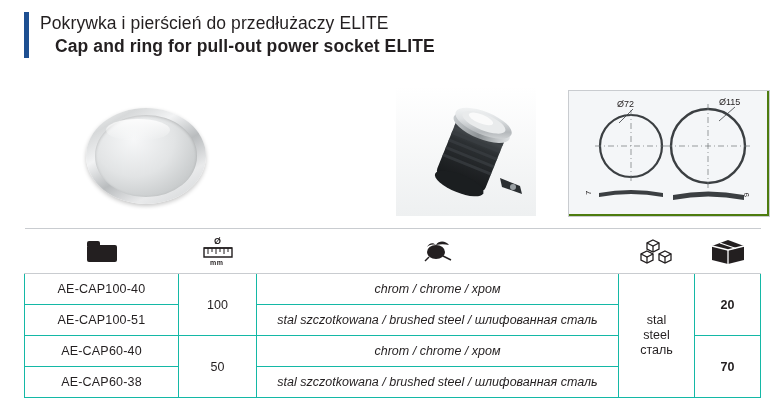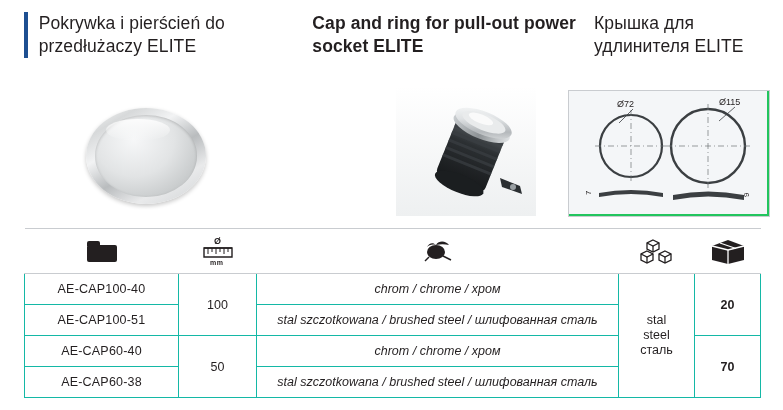--- a/index.html
+++ b/index.html
@@ -29,20 +29,21 @@
     align-items: stretch;
   }
   .header-bar {
     width: 5px;
     background: #1d4f91;
     margin-right: 11px;
     border-radius: 0;
   }
   .titles {
     display: flex;
+    flex-direction: column;
     justify-content: center;
   }
   .title-pl {
     font-size: 17.5px;
     line-height: 23px;
     color: #231f20;
     letter-spacing: 0.1px;
   }
   .title-en {
     font-size: 17.5px;
@@ -111,21 +112,21 @@
   }
   .socket-svg { display: block; }
 
   .drawing {
     position: absolute;
     left: 568px;
     top: 4px;
     width: 200px;
     height: 125px;
     border: 1px solid #c9ccd0;
-    background: #22c55e;
+    background: #4d7c0f;
   }
   .drawing-svg { display: block; }
 
   
   .table-wrap {
     position: absolute;
     left: 24px;
     top: 228px;
     width: 736px;
   }
@@ -186,21 +187,20 @@
 </head>
 <body>
 
 <div class="page">
 
   <div class="header">
     <div class="header-bar"></div>
     <div class="titles">
       <div class="title-pl">Pokrywka i pierścień do przedłużaczy ELITE</div>
       <div class="title-en">Cap and ring for pull-out power socket ELITE</div>
-      <div class="title-ru">Крышка для удлинителя ELITE</div>
     </div>
   </div>
 
   <div class="images">
 
     <div class="photo-cap">
       <div class="cap-outer"></div>
       <div class="cap-inner"></div>
       <div class="cap-shine"></div>
     </div>

